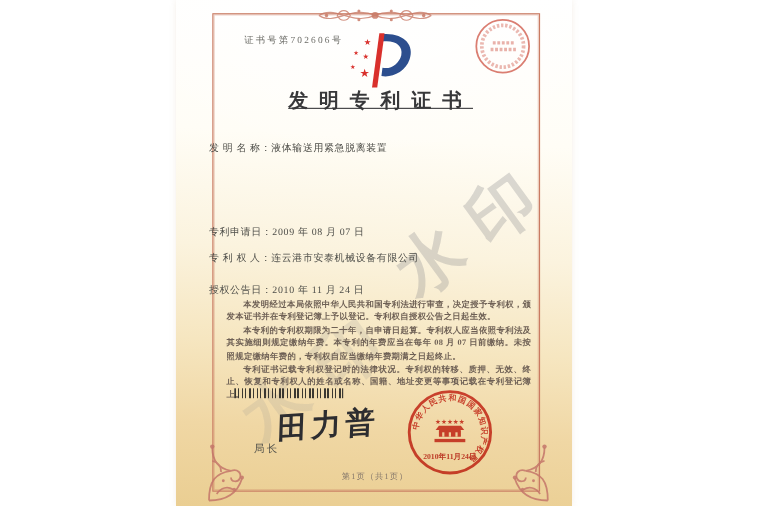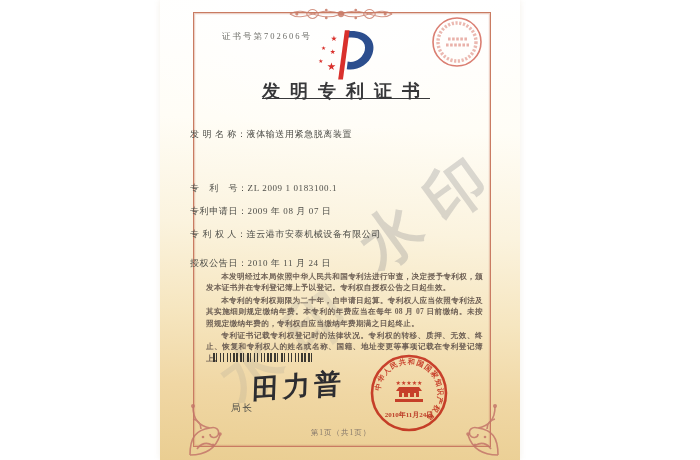--- a/index.html
+++ b/index.html
@@ -127,23 +127,20 @@
     <circle cx="27" cy="27" r="24" fill="none" stroke="#d4685a" stroke-width="1.6"></circle>
     <circle cx="27" cy="27" r="19" fill="none" stroke="#d4685a" stroke-width="3.4" stroke-dasharray="2.2 1.6" opacity="0.55"></circle>
     <line x1="18" y1="24" x2="37" y2="24" stroke="#d4685a" stroke-width="3" stroke-dasharray="2.6 1.5" opacity="0.6"></line>
     <line x1="16" y1="30" x2="39" y2="30" stroke="#d4685a" stroke-width="3" stroke-dasharray="2.6 1.5" opacity="0.6"></line>
   </svg>
 
   <div class="title">发明专利证书</div>
 
   <div class="row" style="top:128px">
     <span class="lab">发 明 名 称：</span><span>液体输送用紧急脱离装置</span>
-  </div>
-  <div class="row" style="top:182px">
-    <span class="lab">专　利　号：</span><span>ZL 2009 1 0183100.1</span>
   </div>
   <div class="row" style="top:205px">
     <span class="lab">专利申请日：</span><span>2009 年 08 月 07 日</span>
   </div>
   <div class="row" style="top:228px">
     <span class="lab">专 利 权 人：</span><span>连云港市安泰机械设备有限公司</span>
   </div>
   <div class="row" style="top:257px">
     <span class="lab">授权公告日：</span><span>2010 年 11 月 24 日</span>
   </div>

